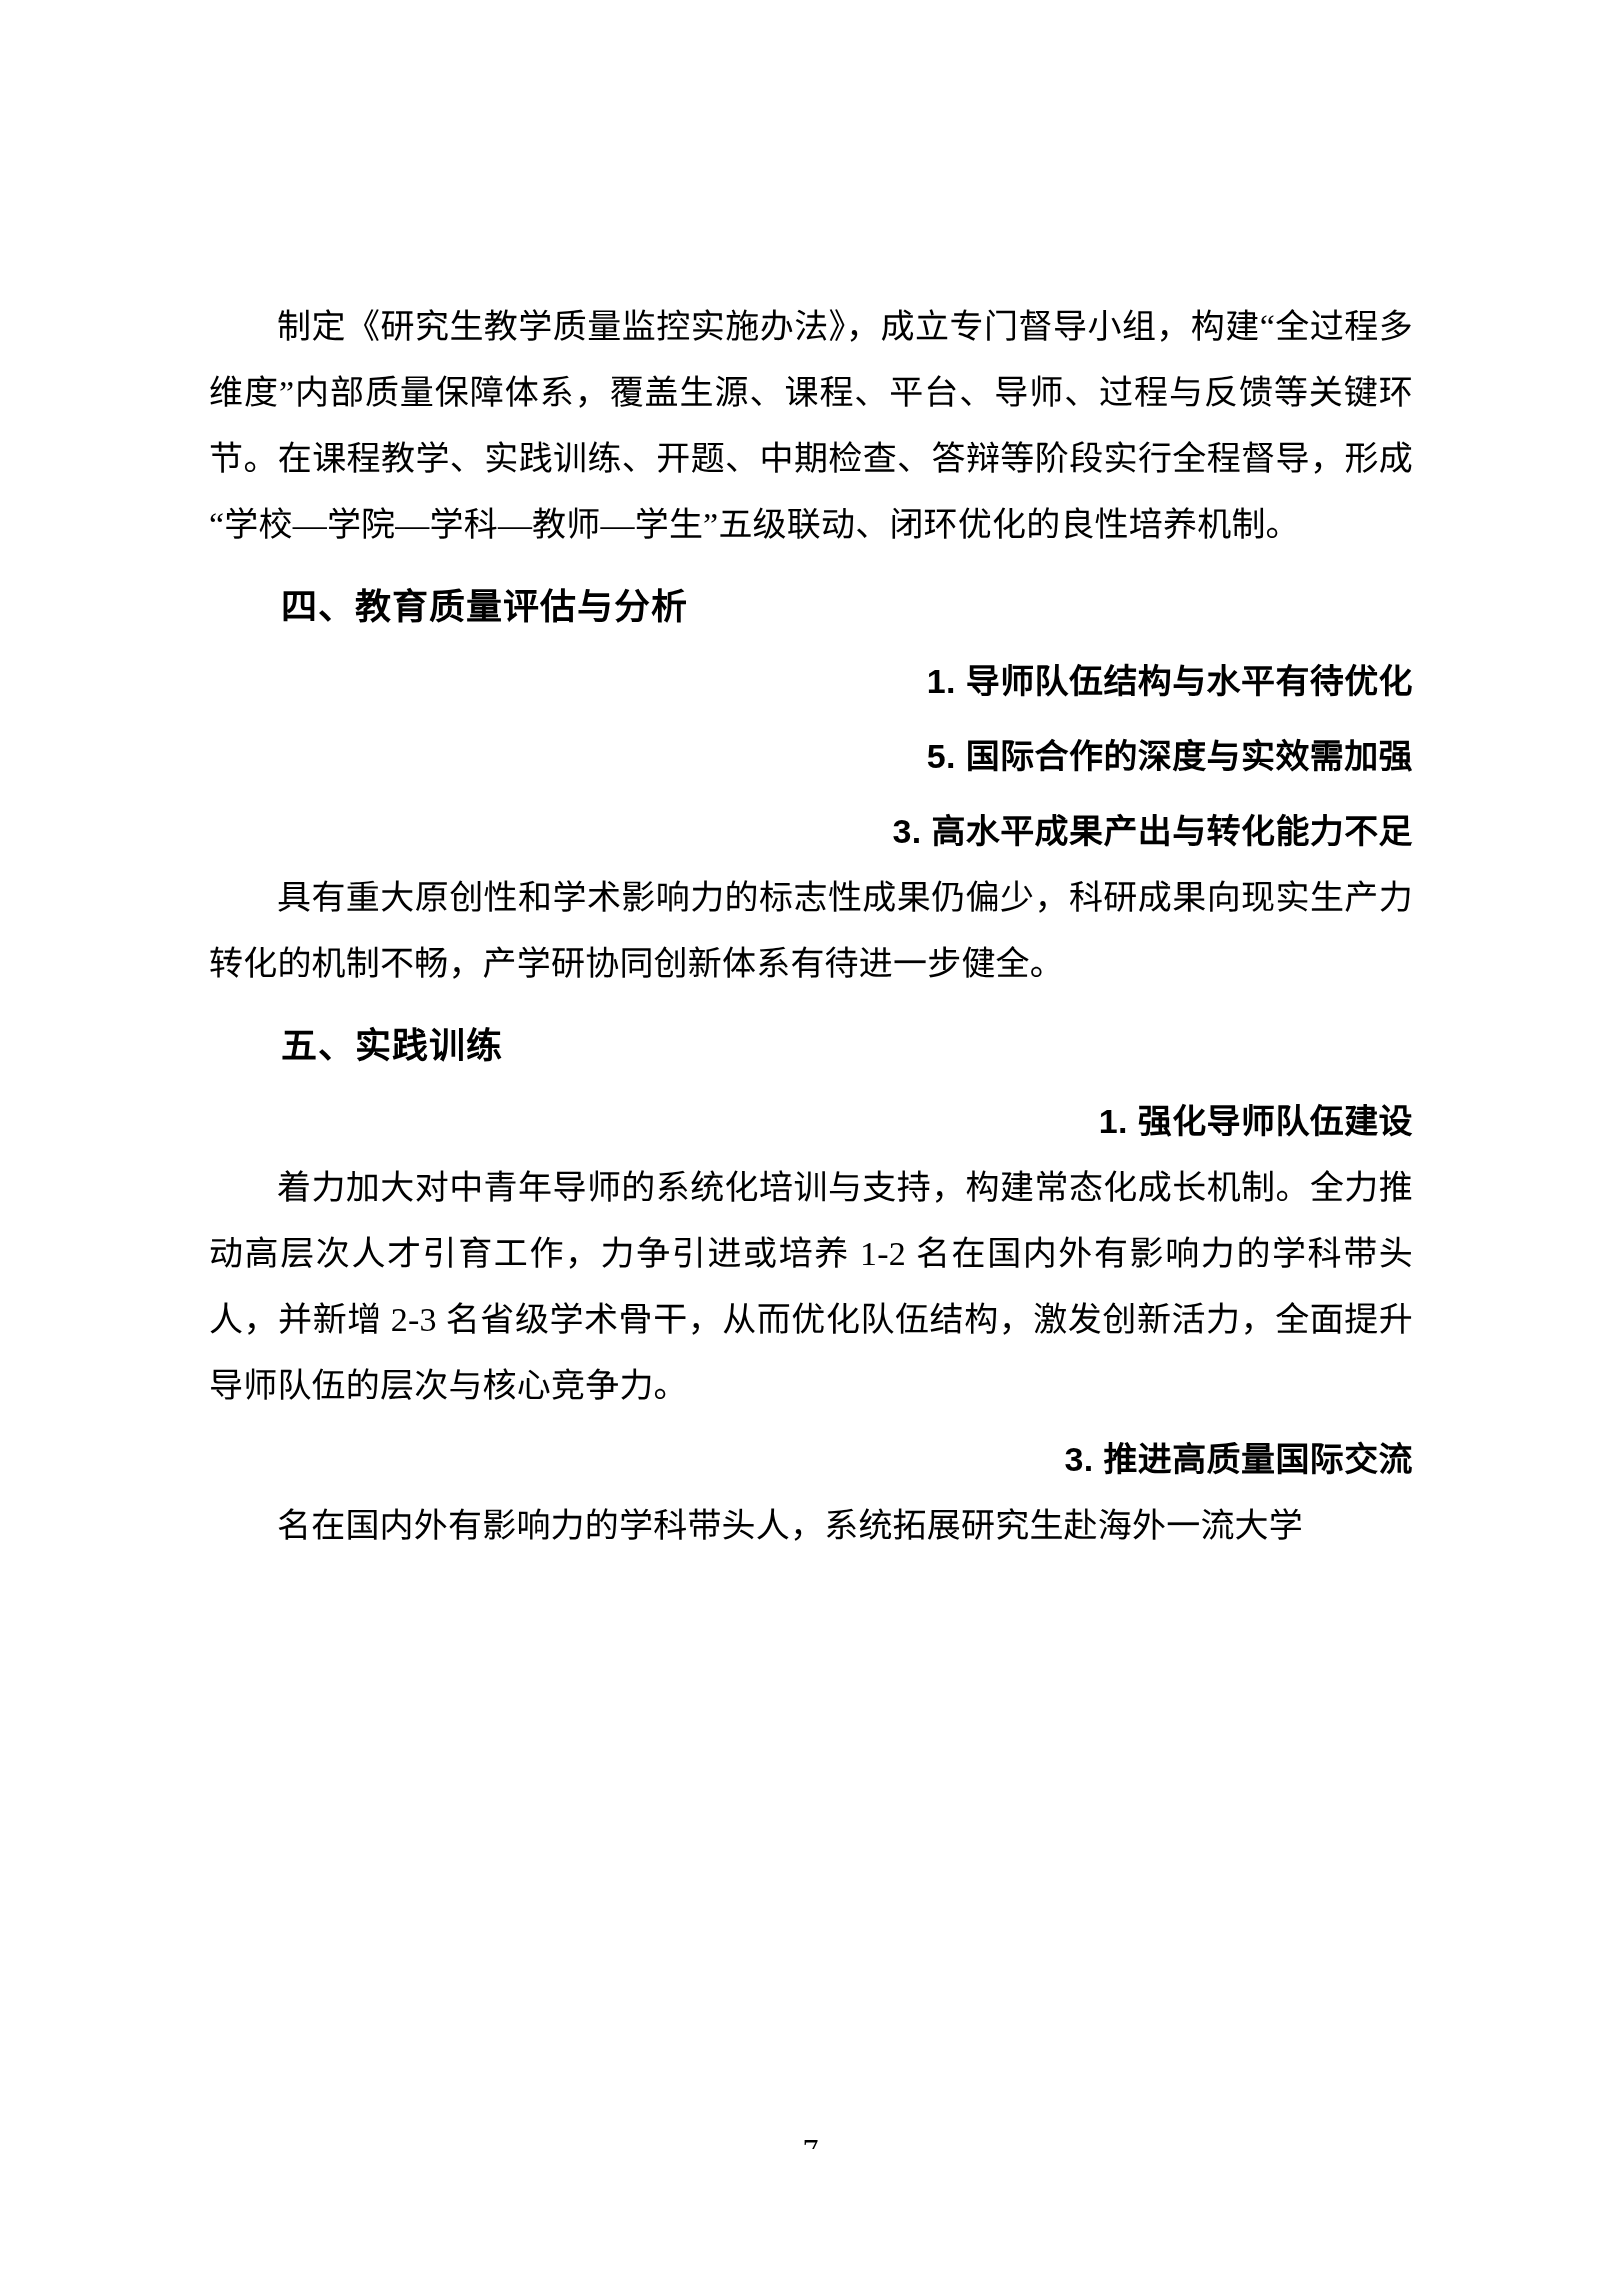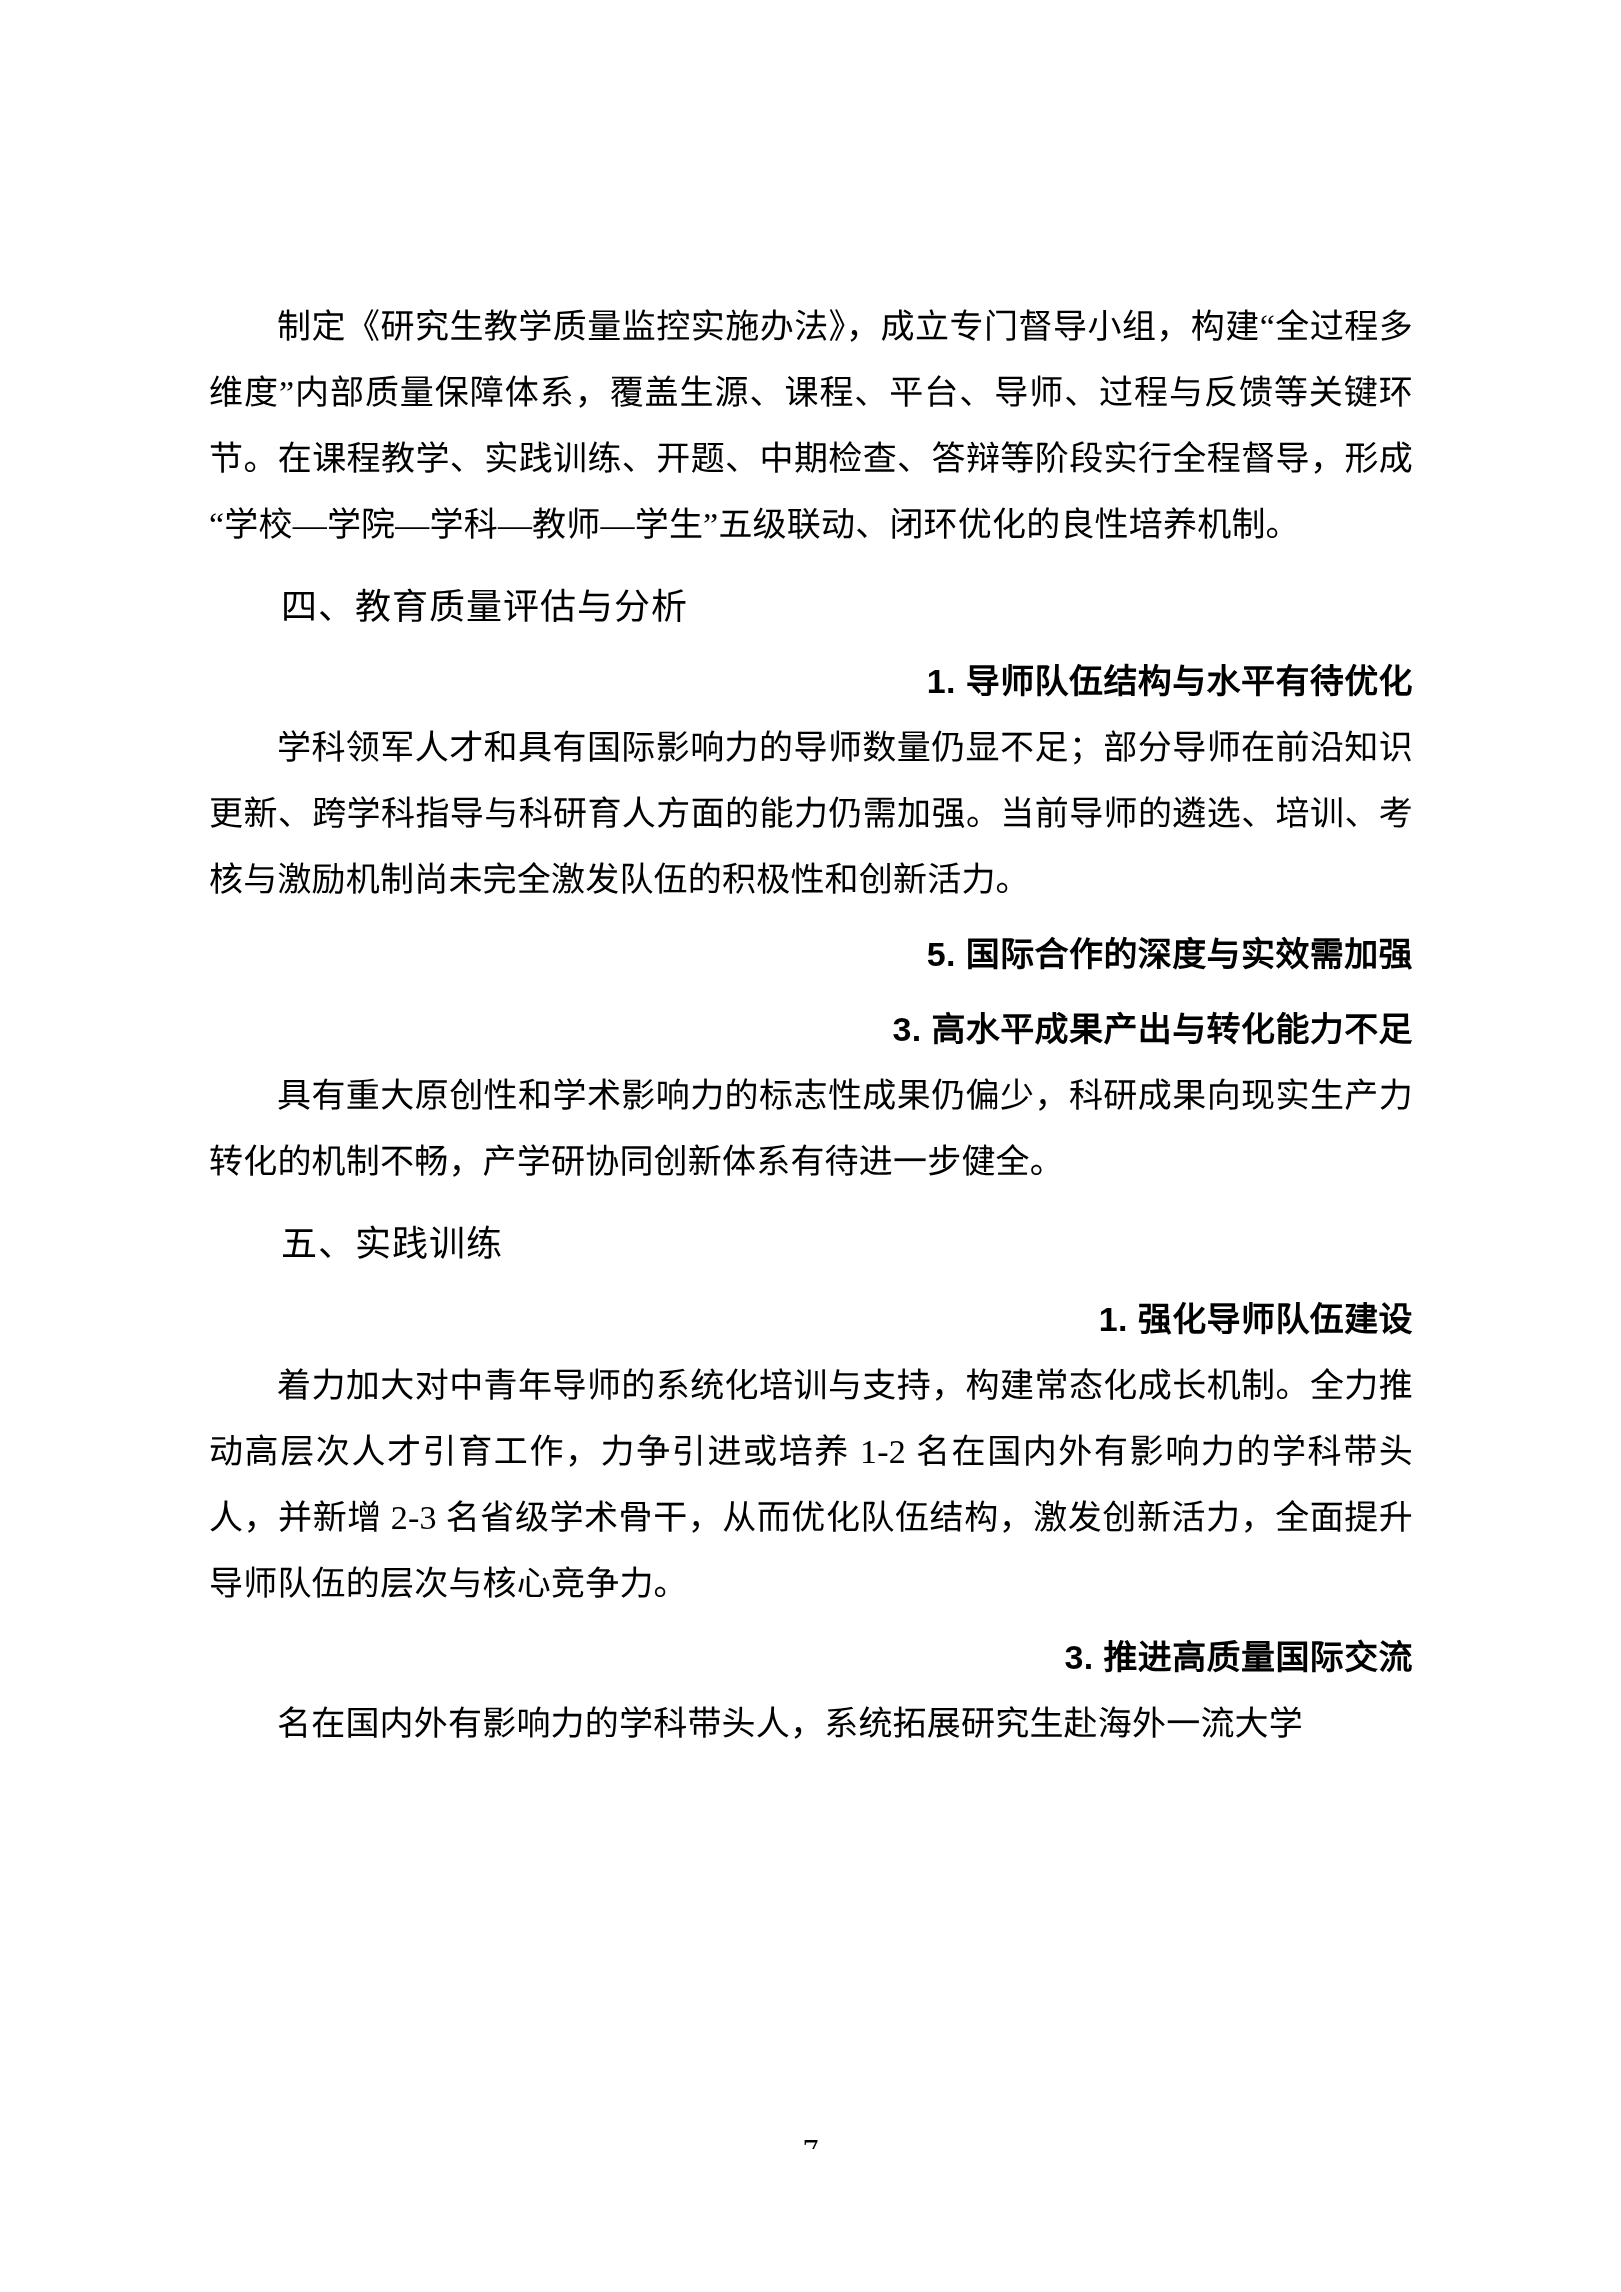--- a/index.html
+++ b/index.html
@@ -30,21 +30,21 @@
     line-height: 66px;
     text-align: justify;
     text-justify: inter-ideograph;
     text-indent: 2em;
     letter-spacing: 0.2px;
   }
   h2.section-heading {
     margin: 13.7px 0 3.9px 0;
     font-size: 36px;
     line-height: 69px;
-    font-weight: normal;
+    font-weight: bold;
     text-indent: 2em;
     font-family: "Liberation Sans", "DejaVu Sans", sans-serif;
     letter-spacing: 1px;
   }
   h3.sub-heading {
     margin: 7.8px 0 0 0;
     font-size: 34px;
     line-height: 67px;
     font-weight: bold;
     text-indent: 2em;
@@ -67,21 +67,20 @@
 
 <div class="page">
   <div class="content">
 
     <p class="body-text">制定《研究生教学质量监控实施办法》，成立专门督导小组，构建“全过程多维度”内部质量保障体系，覆盖生源、课程、平台、导师、过程与反馈等关键环节。在课程教学、实践训练、开题、中期检查、答辩等阶段实行全程督导，形成“学校—学院—学科—教师—学生”五级联动、闭环优化的良性培养机制。</p>
 
     <h2 class="section-heading">四、教育质量评估与分析</h2>
 
     <h3 class="sub-heading">1. 导师队伍结构与水平有待优化</h3>
 
-    <p class="body-text">学科领军人才和具有国际影响力的导师数量仍显不足；部分导师在前沿知识更新、跨学科指导与科研育人方面的能力仍需加强。当前导师的遴选、培训、考核与激励机制尚未完全激发队伍的积极性和创新活力。</p>
 
     <h3 class="sub-heading">5. 国际合作的深度与实效需加强</h3>
 
 
     <h3 class="sub-heading">3. 高水平成果产出与转化能力不足</h3>
 
     <p class="body-text">具有重大原创性和学术影响力的标志性成果仍偏少，科研成果向现实生产力转化的机制不畅，产学研协同创新体系有待进一步健全。</p>
 
     <h2 class="section-heading">五、实践训练</h2>
 

